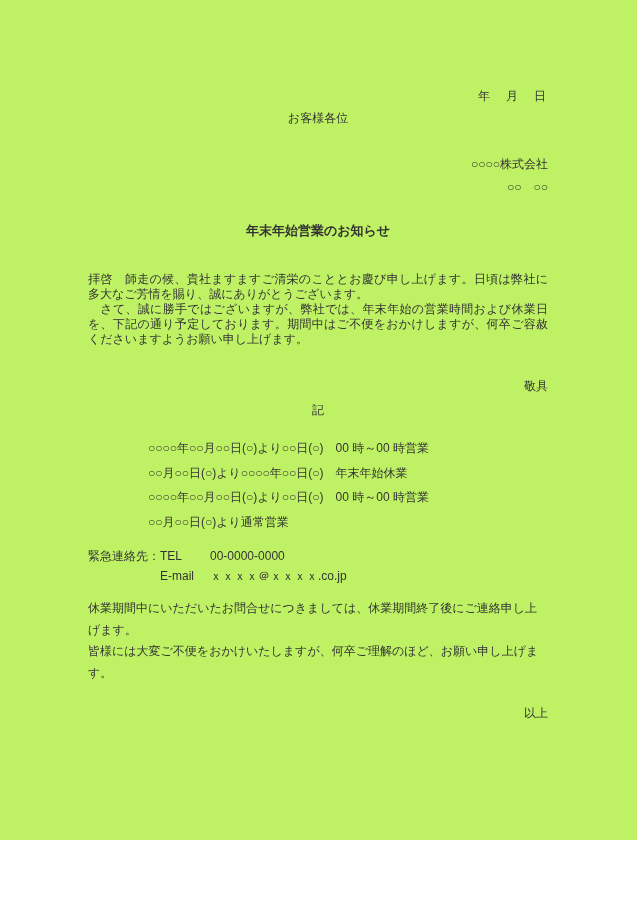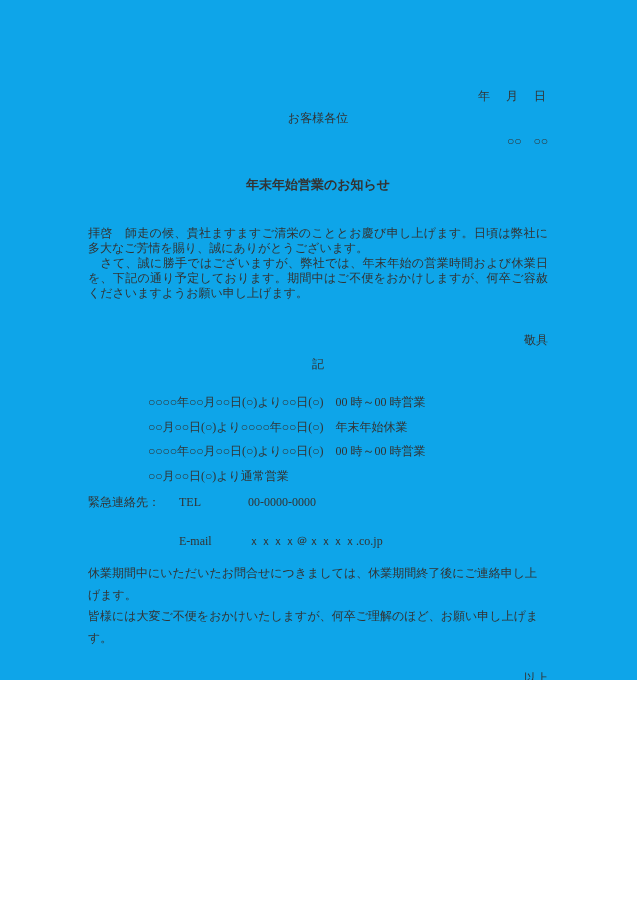--- a/index.html
+++ b/index.html
@@ -3,26 +3,26 @@
 <meta charset="utf-8">
 <style>
   html, body {
     margin: 0;
     padding: 0;
     background: #ffffff;
   }
   .page {
     position: relative;
     width: 637px;
-    height: 680px;
-    background: #0ea5e9;
+    height: 840px;
+    background: #bef264;
     color: #333333;
     box-sizing: border-box;
     padding: 88px 89px 0 88px;
-    font-family: Liberation Serif, serif;
+    font-family: Liberation Sans, sans-serif;
     font-size: 12px;
     overflow: hidden;
   }
   .date-line {
     text-align: right;
     line-height: 16px;
     letter-spacing: 2px;
   }
   .recipient {
     margin-top: 6px;
@@ -69,25 +69,24 @@
   }
   .schedule-item {
     display: flex;
     line-height: 24.5px;
     white-space: nowrap;
   }
   .schedule-status {
     margin-left: 12px;
   }
   .contact {
-    margin-top: 5px;
+    margin-top: 13px;
     display: grid;
     grid-template-columns: 72px 50px auto;
     line-height: 19.5px;
-    gap: 19px;
   }
   .notes {
     margin-top: 12px;
   }
   .note-line {
     margin: 0;
     line-height: 21.5px;
   }
   .end-marker {
     margin-top: 18px;
@@ -97,20 +96,21 @@
 </style>
 </head>
 <body>
 
 <div class="page">
 
   <div class="date-line">年　月　日</div>
 
   <div class="recipient">お客様各位</div>
 
+  <div class="company">○○○○株式会社</div>
   <div class="sender">○○　○○</div>
 
   <h1 class="doc-title">年末年始営業のお知らせ</h1>
 
   <div class="para-group">
     <p class="para">拝啓　師走の候、貴社ますますご清栄のこととお慶び申し上げます。日頃は弊社に多大なご芳情を賜り、誠にありがとうございます。</p>
     <p class="para">　さて、誠に勝手ではございますが、弊社では、年末年始の営業時間および休業日を、下記の通り予定しております。期間中はご不便をおかけしますが、何卒ご容赦くださいますようお願い申し上げます。</p>
   </div>
 
   <div class="closing">敬具</div>

